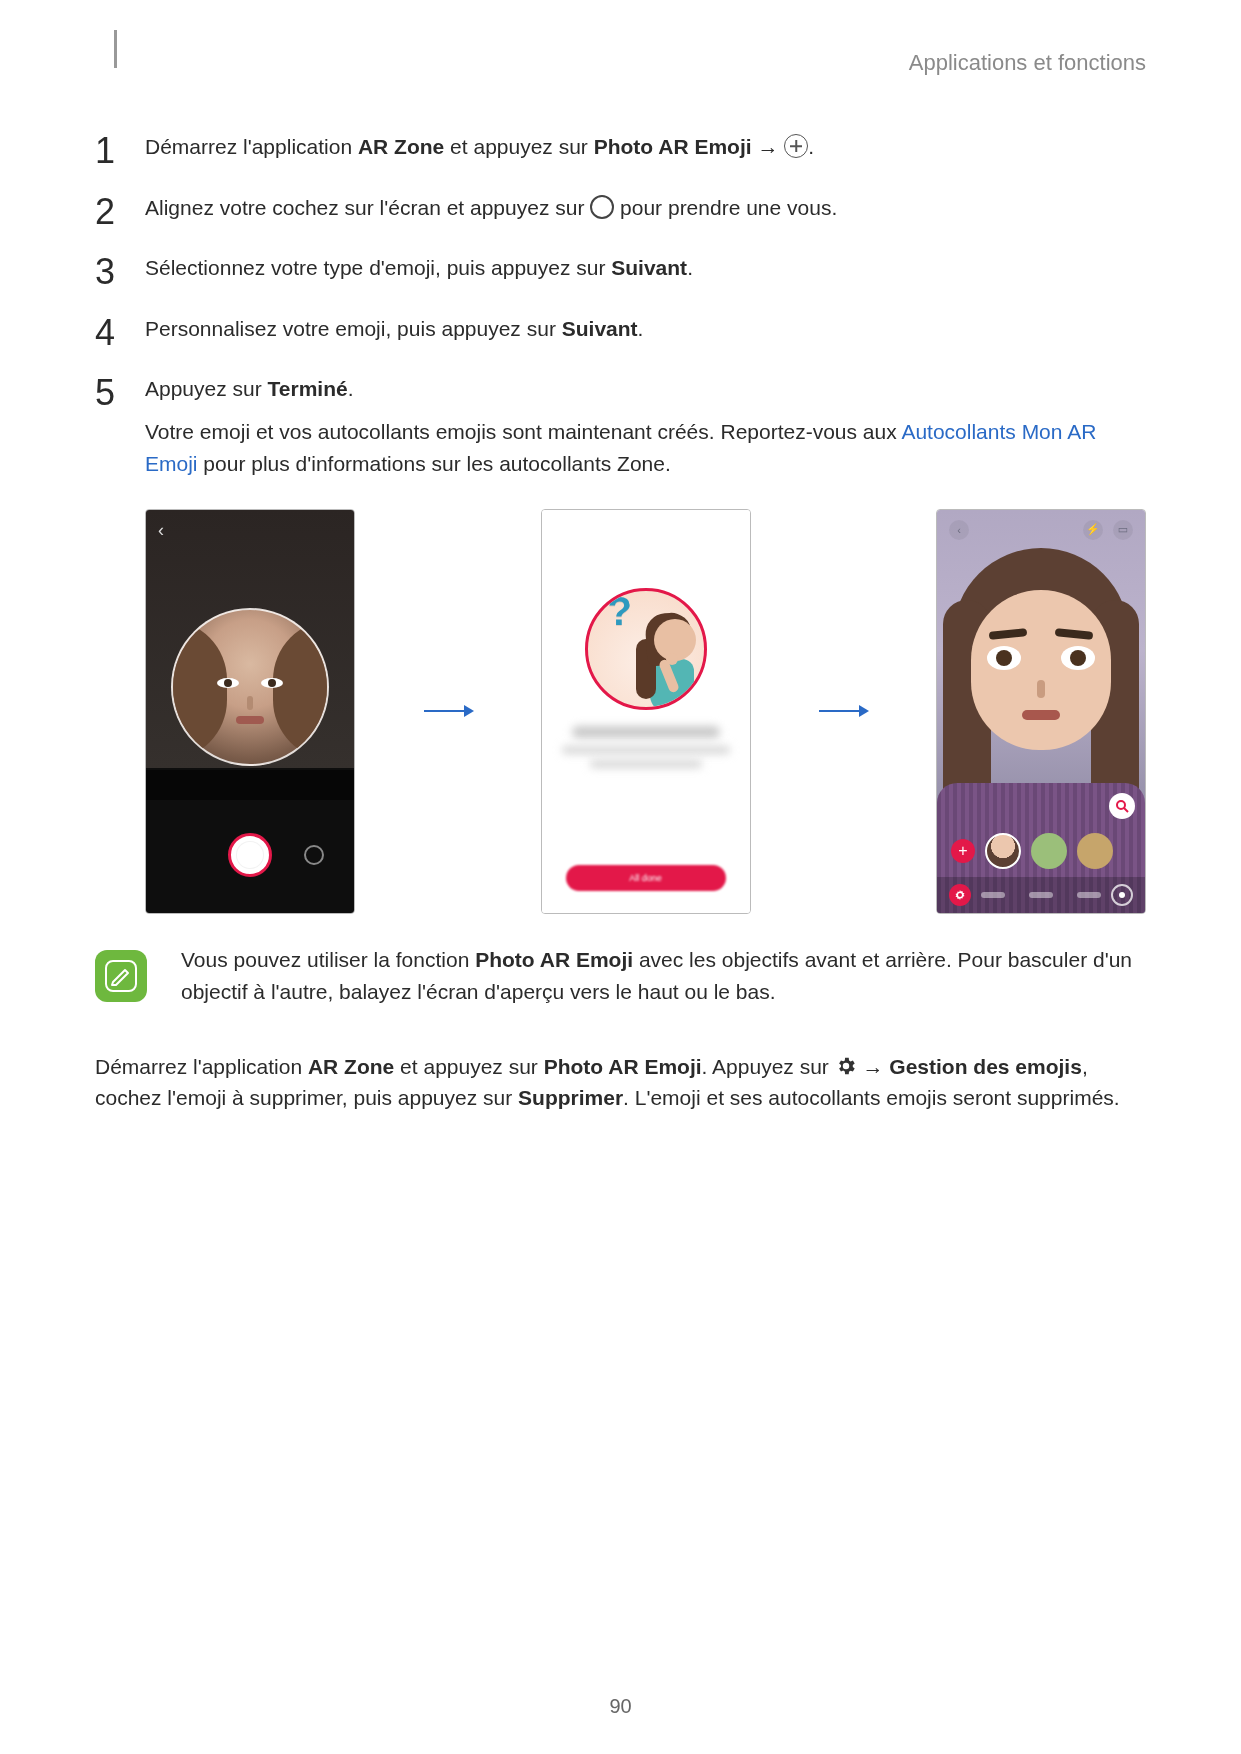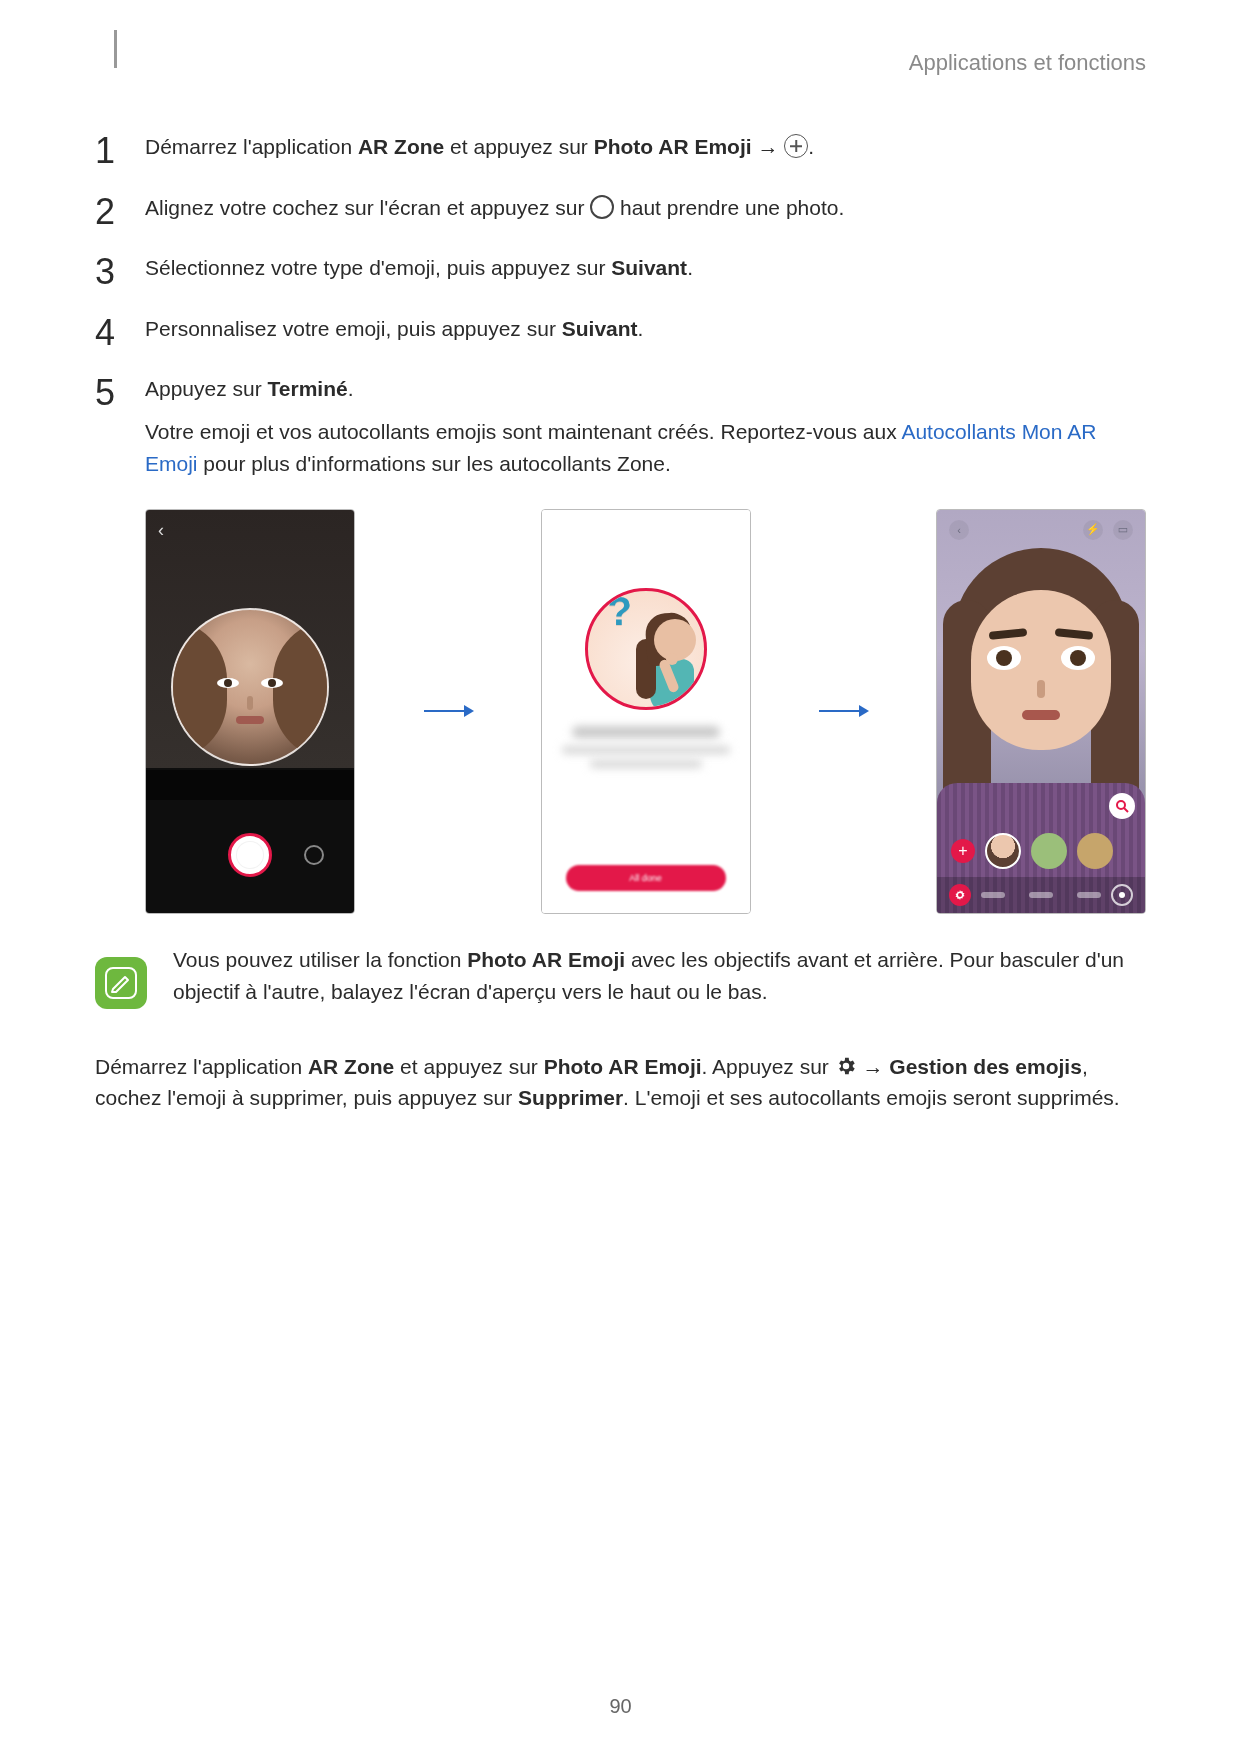--- a/index.html
+++ b/index.html
@@ -339,21 +339,21 @@
   .s3-ring {
     width:22px; height:22px; border:2px solid rgba(255,255,255,.75); border-radius:50%;
     position:relative;
   }
   .s3-ring::after {
     content:""; position:absolute; width:6px; height:6px; background:#fff; border-radius:50%;
     left:50%; top:50%; transform:translate(-50%,-50%);
   }
   
   .note-row {
-    display:flex; align-items:flex-end; gap:26px;
+    display:flex; align-items:center; gap:34px;
     margin: 10px 0 42px 0;
   }
   .note-icon {
     width:52px; height:52px; flex-shrink:0;
     background:#6eb83e; border-radius:12px;
     display:flex; align-items:center; justify-content:center;
   }
   .note-text {
     font-size:21px; line-height:1.55; color:#2b2b2b;
   }
@@ -370,21 +370,21 @@
 <div class="page">
 
   <div class="header-breadcrumb">Applications et fonctions</div>
 
 
   <ol class="steps">
     <li>
       <span>Démarrez l'application </span><b>AR Zone</b><span> et appuyez sur </span><b>Photo AR Emoji</b><span> → </span><span class="inline-icon icon-plus-circle"></span><span>.</span>
     </li>
     <li>
-      <span>Alignez votre cochez sur l'écran et appuyez sur </span><span class="inline-icon icon-circle-empty"></span><span> haut prendre une photo.</span>
+      <span>Alignez votre cochez sur l'écran et appuyez sur </span><span class="inline-icon icon-circle-empty"></span><span> pour prendre une vous.</span>
     </li>
     <li>
       <span>Sélectionnez votre type d'emoji, puis appuyez sur </span><b>Suivant</b><span>.</span>
     </li>
     <li>
       <span>Personnalisez votre emoji, puis appuyez sur </span><b>Suivant</b><span>.</span>
     </li>
     <li>
       <span>Appuyez sur </span><b>Terminé</b><span>.</span>
       <div style="height:10px"></div>

